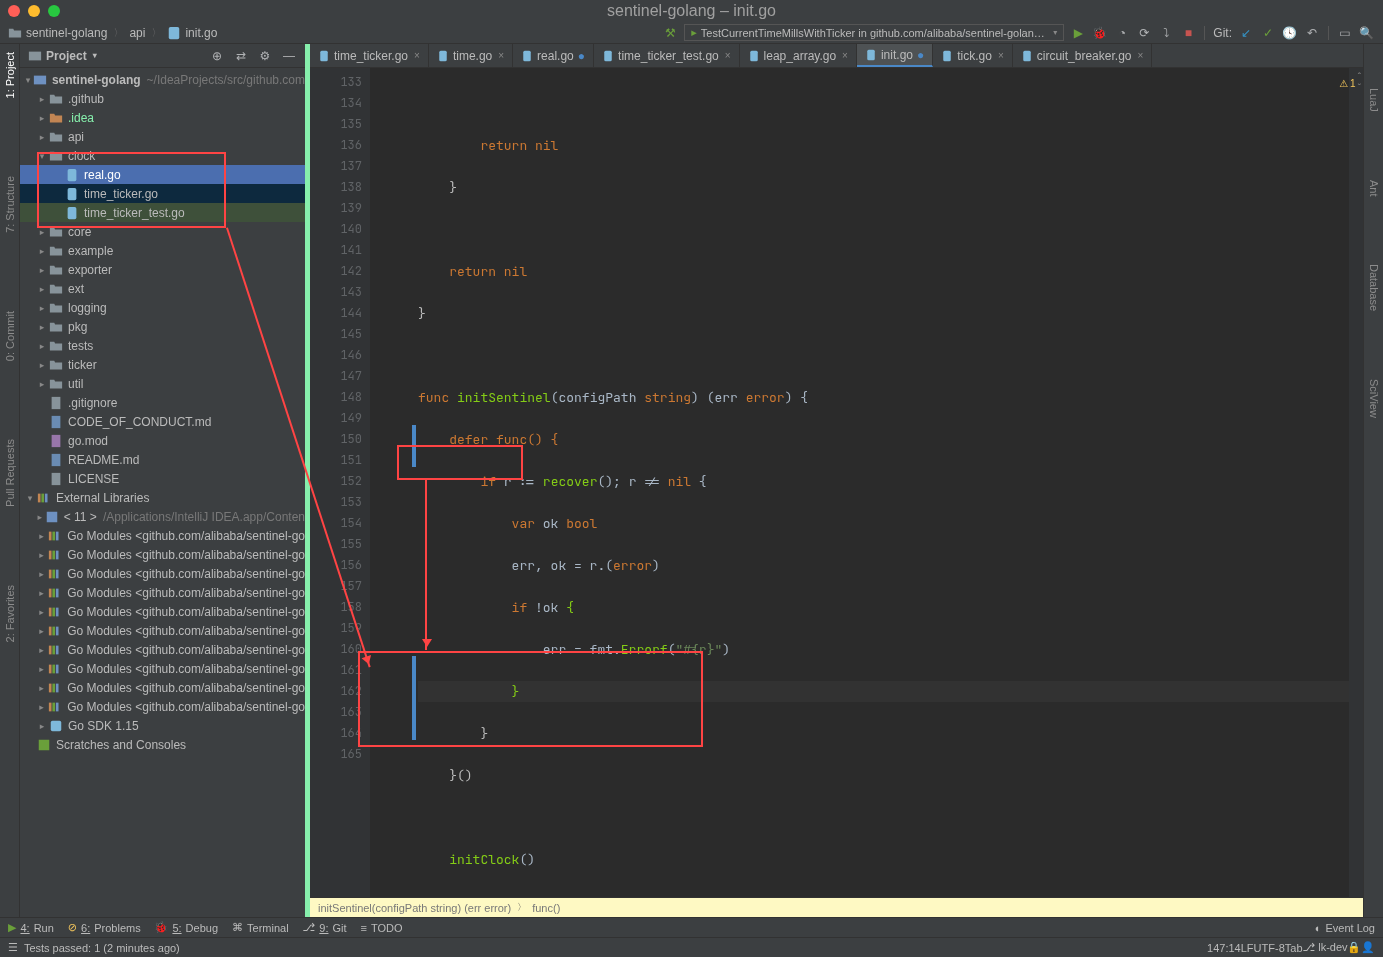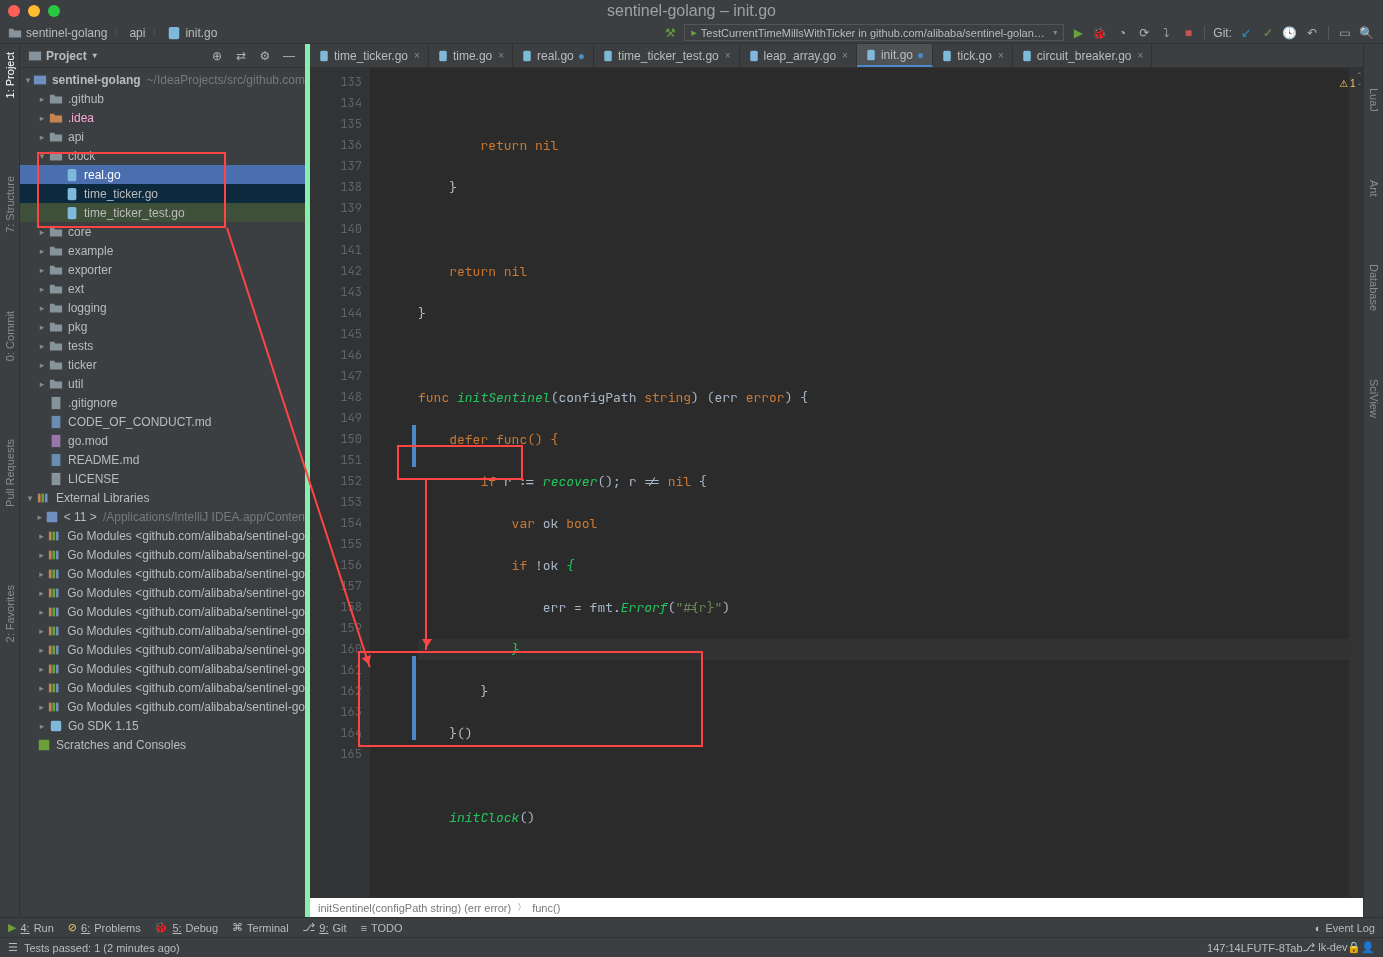--- a/index.html
+++ b/index.html
@@ -61,32 +61,32 @@
 .tab.active { background: #4e5254; border-bottom: 2px solid #4a88c7; }
 .tab .close { color: #888; font-size: 10px; margin-left: 2px; }
 .tab .modified-dot { color: #4a88c7; }
 
 .editor-body { flex: 1; display: flex; overflow: hidden; position: relative; }
 .gutter { width: 60px; background: #313335; text-align: right; padding: 4px 8px 4px 4px; color: #606366; font-family: 'JetBrains Mono', Menlo, Consolas, monospace; font-size: 12px; line-height: 21px; }
 .code { flex: 1; padding: 4px 0; font-family: 'JetBrains Mono', Menlo, Consolas, monospace; font-size: 13px; line-height: 21px; white-space: pre; position: relative; margin-left: 48px; }
 .code-line { height: 21px; }
 .kw { color: #cc7832; }
 .str { color: #6a8759; }
-.fn { color: #22c55e; font-style: italic; }
+.fn { color: #84cc16; }
 .var { color: #a9b7c6; }
 
 .redbox1 { position: absolute; border: 2px solid #ff4444; left: 37px; top: 152px; width: 189px; height: 76px; pointer-events: none; }
 .redbox2 { position: absolute; border: 2px solid #ff4444; left: 397px; top: 445px; width: 126px; height: 35px; pointer-events: none; }
 .redbox3 { position: absolute; border: 2px solid #ff4444; left: 358px; top: 651px; width: 345px; height: 96px; pointer-events: none; }
 .redarrow { position: absolute; border-left: 2px solid #ff4444; left: 425px; top: 480px; height: 170px; pointer-events: none; }
 .redarrow::after { content: ''; position: absolute; bottom: -2px; left: -5px; border: 5px solid transparent; border-top: 8px solid #ff4444; }
 .redline-diag { position: absolute; left: 226px; top: 228px; width: 2px; height: 462px; background: #ff4444; transform-origin: top left; transform: rotate(-18deg); pointer-events: none; }
 .redline-diag::after { content: ''; position: absolute; bottom: -2px; left: -4px; border: 5px solid transparent; border-top: 8px solid #ff4444; }
 
-.editor-status { height: 20px; background: #ffffff; border-top: 1px solid #323232; display: flex; align-items: center; padding: 0 8px; color: #787878; font-size: 11px; }
+.editor-status { height: 20px; background: #fef9c3; border-top: 1px solid #323232; display: flex; align-items: center; padding: 0 8px; color: #787878; font-size: 11px; }
 .editor-status .crumb-sep { margin: 0 6px; color: #555; font-size: 9px;}
 
 .bottom-bar { height: 20px; background: #3c3f41; border-top: 1px solid #323232; display: flex; align-items: center; padding: 0 8px; gap: 14px; }
 .bottom-bar .tool { display: flex; align-items: center; gap: 4px; color: #bbbbbb; font-size: 11px; cursor: pointer; }
 .bottom-bar .tool .ul { text-decoration: underline; }
 .bottom-bar .spacer { flex: 1; }
 
 .status-bar { height: 20px; background: #3c3f41; border-top: 1px solid #323232; display: flex; align-items: center; padding: 0 8px; font-size: 11px; }
 .status-left { display: flex; align-items: center; gap: 6px; }
 .status-right { margin-left: auto; display: flex; gap: 0; align-items: center; }
@@ -191,21 +191,21 @@
           </span>
           <span class="label">.github</span>
         </div>
       <div class="tree-node indent-1">
           <span class="arrow">▸</span>
           <span class="icon">
             <svg viewBox="0 0 16 16" width="14" height="14">
               <path fill="#c28553" d="M1 3h5l1 2h8v8H1z"></path>
             </svg>
           </span>
-          <span class="label" style="color:#f9a8d4">.idea</span>
+          <span class="label" style="color:#86efac">.idea</span>
         </div>
       <div class="tree-node indent-1">
           <span class="arrow">▸</span>
           <span class="icon">
             <svg viewBox="0 0 16 16" width="14" height="14">
               <path class="folder-icon" d="M1 3h5l1 2h8v8H1z"></path>
             </svg>
           </span>
           <span class="label">api</span>
         </div>
@@ -624,20 +624,21 @@
 <div class="code-line"><span class="kw">        return nil</span></div>
 <div class="code-line"><span>    }</span></div>
 <div class="code-line"></div>
 <div class="code-line"><span class="kw">    return nil</span></div>
 <div class="code-line"><span>}</span></div>
 <div class="code-line"></div>
 <div class="code-line"><span class="kw">func </span><span class="fn">initSentinel</span><span class="var">(configPath </span><span class="kw">string</span><span class="var">) (err </span><span class="kw">error</span><span class="var">) {</span></div>
 <div class="code-line"><span class="kw">    defer func() {</span></div>
 <div class="code-line"><span class="kw">        if </span><span class="var">r := </span><span class="fn">recover</span><span class="var">(); r != </span><span class="kw">nil</span><span class="var"> {</span></div>
 <div class="code-line"><span class="kw">            var </span><span class="var">ok </span><span class="kw">bool</span></div>
+<div class="code-line"><span class="var">            err</span><span class="var">, ok = r.(</span><span class="kw">error</span><span class="var">)</span></div>
 <div class="code-line"><span class="var">            </span><span class="kw">if</span><span class="var"> !ok </span><span class="fn">{</span></div>
 <div class="code-line"><span class="var">                err = fmt.</span><span class="fn">Errorf</span><span class="var">(</span><span class="str">"#{r}"</span><span class="var">)</span></div>
 <div class="code-line" style="background:#323232"><span class="fn">            }</span></div>
 <div class="code-line"><span>        }</span></div>
 <div class="code-line"><span>    }()</span></div>
 <div class="code-line"></div>
 <div class="code-line"><span>    </span><span class="fn">initClock</span><span class="var">()</span></div>
 <div class="code-line"></div>
 
 

